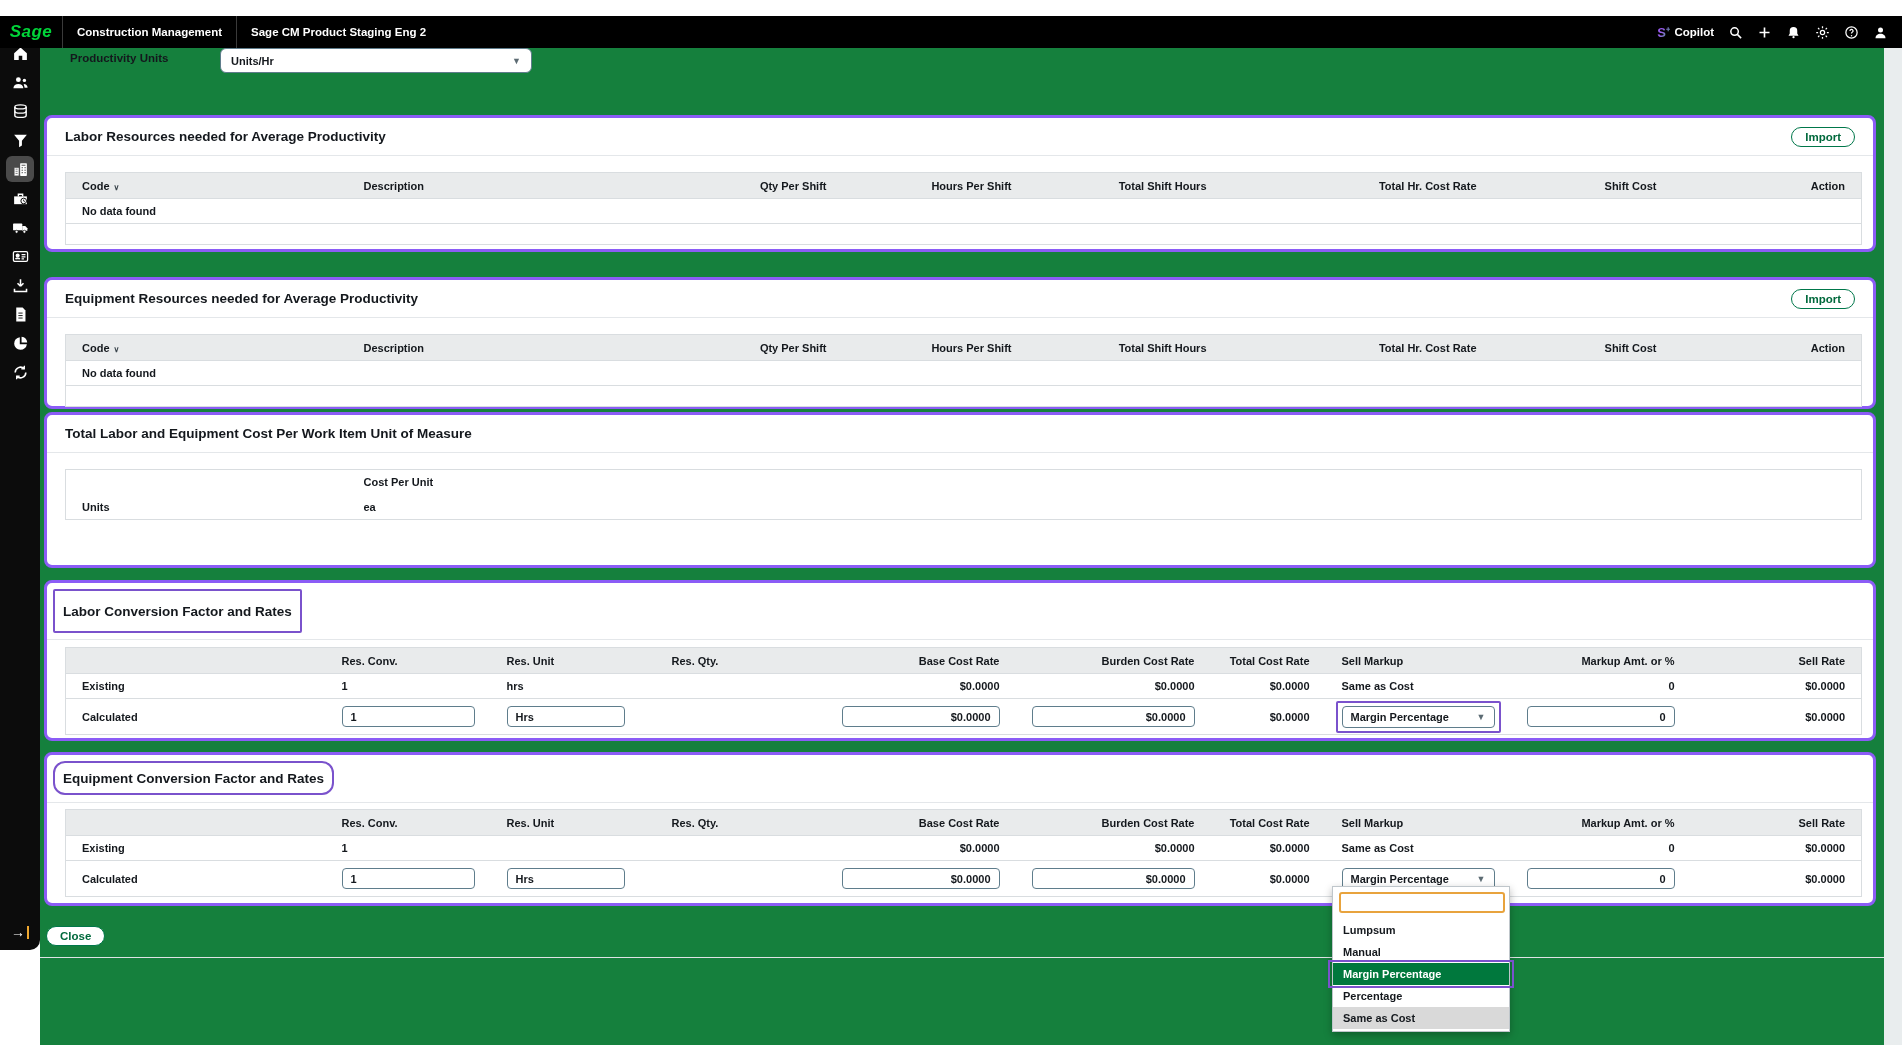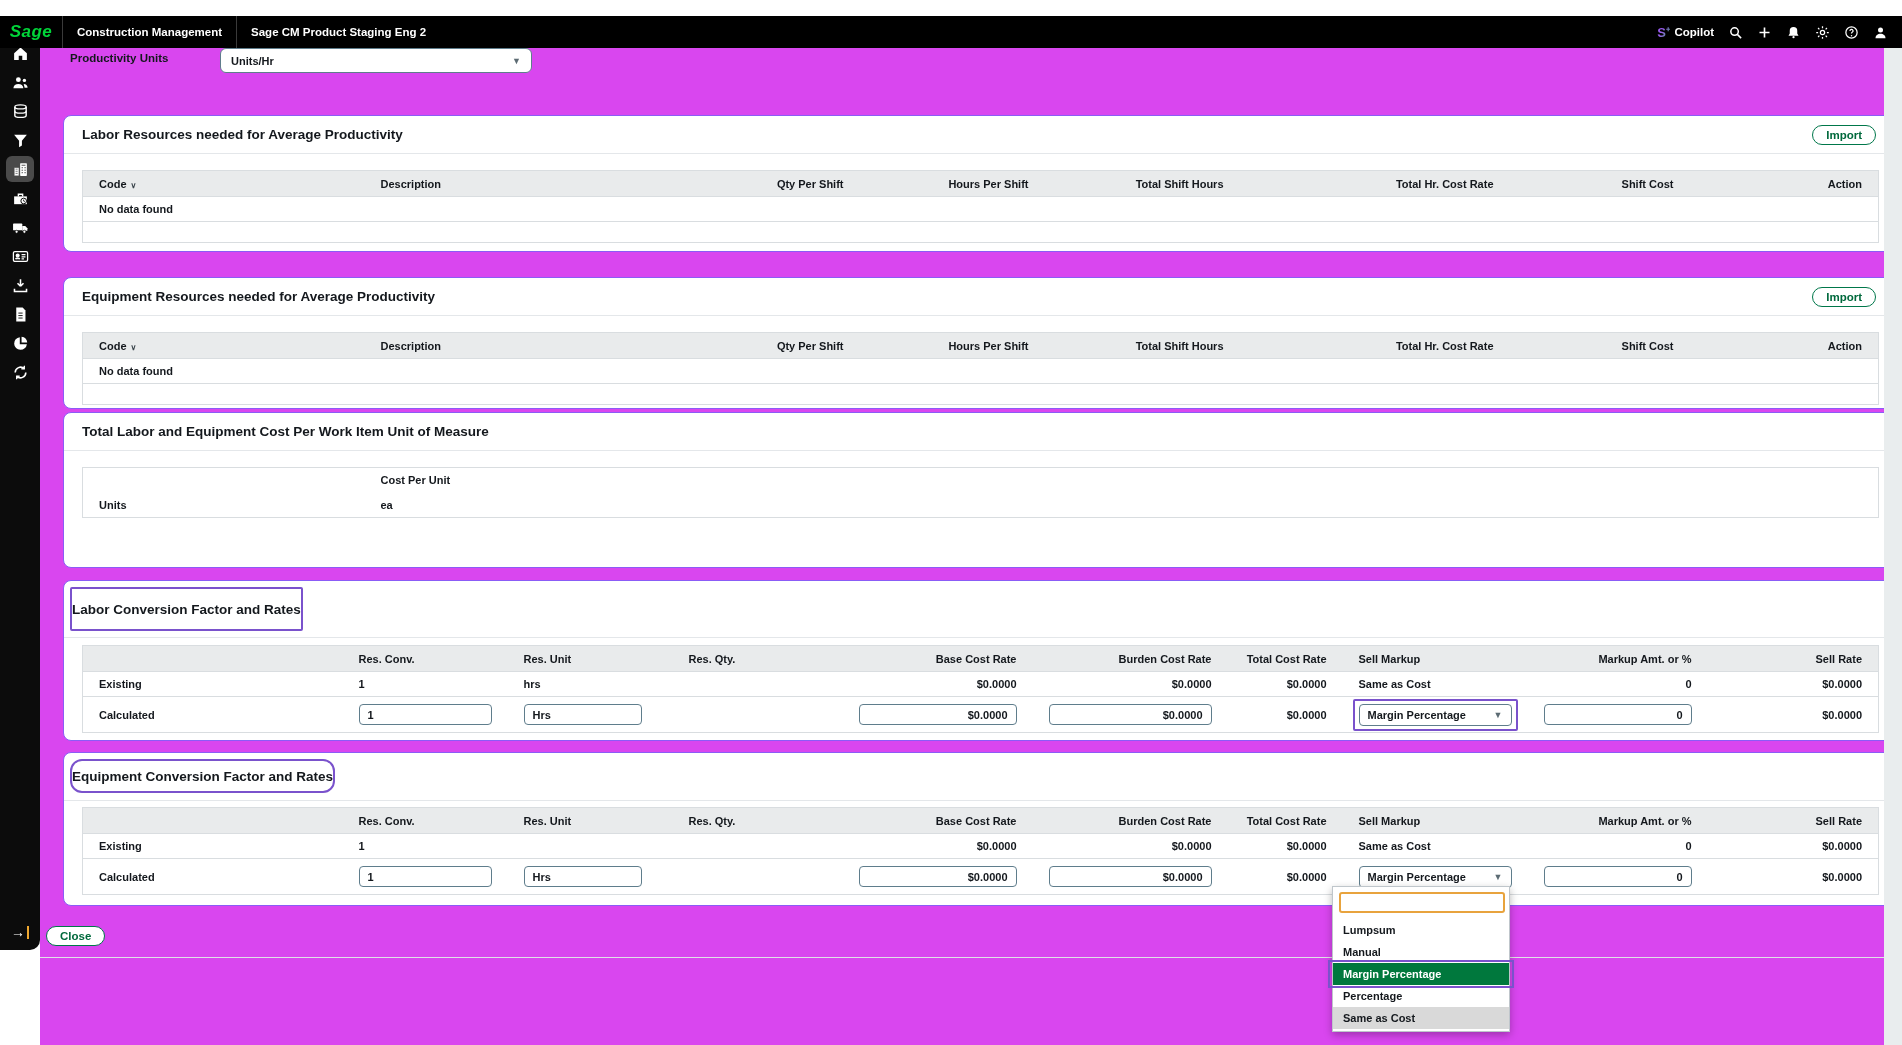--- a/index.html
+++ b/index.html
@@ -21,34 +21,34 @@
   
   .sidebar { position:absolute; top:32px; left:0; width:40px; height:918px; background:#0c0c0c; border-bottom-right-radius:10px; z-index:30; display:flex; flex-direction:column; align-items:center; padding-top:8px; }
   .side-ic { width:28px; height:26px; margin-bottom:3px; border-radius:6px; display:flex; align-items:center; justify-content:center; }
   .side-ic svg { width:17px; height:17px; }
   .side-ic.active { background:#4a4a4a; }
   .side-expand { position:absolute; bottom:10px; left:0; width:40px; display:flex; align-items:center; justify-content:center; gap:2px; color:#fff; font-weight:700; font-size:14px; }
   .side-expand .bar { width:2px; height:13px; background:#f0a830; }
   
   .gutter { position:absolute; top:32px; right:0; width:18px; height:1013px; background:#e9edee; z-index:5; }
   
-  .main { position:absolute; top:32px; left:40px; width:1844px; height:1013px; background:#d946ef; }
+  .main { position:absolute; top:32px; left:40px; width:1844px; height:1013px; background:#15803d; }
   .end-line { position:absolute; top:925px; left:0; width:1844px; border-top:1px solid #dfe3e6; }
   
   .cut-input { position:absolute; left:180px; top:-6px; width:312px; height:20px; border:1px solid #5f7d8c; border-radius:6px; background:#fff; font-size:10px; font-weight:700; padding:0 8px; line-height:8px; overflow:hidden; }
   .form-label { position:absolute; left:30px; top:20px; font-size:11.5px; font-weight:700; }
   .form-select { position:absolute; left:180px; top:16px; width:312px; height:25px; border:1px solid #5f7d8c; border-radius:6px; background:#fff; display:flex; align-items:center; justify-content:space-between; padding:0 10px; font-size:11px; font-weight:700; }
   .caret { font-size:9px; color:#5c6b73; }
   
-  .card { position:absolute; left:23px; width:1832px; background:#fff; border:1px solid #8b5cf6; border-radius:8px; }
+  .card { position:absolute; left:4px; width:1832px; background:#fff; border:3px solid #8b5cf6; border-radius:8px; }
   .card-head { height:38px; border-bottom:1px solid #e4e7ea; display:flex; align-items:center; justify-content:space-between; padding:0 18px; }
   .card-title { font-size:13.5px; font-weight:700; }
   .btn-pill { background:#fff; border:1.5px solid #00774a; color:#00693c; border-radius:14px; padding:3px 13px; font-weight:700; font-size:11.5px; font-family:"Liberation Sans",sans-serif; }
   .boxed-head { position:relative; border-bottom:1px solid #e4e7ea; }
-  .purple-box { position:absolute; top:6px; left:6px; border:2px solid #7a52cc; border-radius:2px; display:flex; align-items:center; padding:0 0; font-size:13.5px; font-weight:700; background:#fff; }
+  .purple-box { position:absolute; top:6px; left:6px; border:2px solid #7a52cc; border-radius:2px; display:flex; align-items:center; padding:0 8px; font-size:13.5px; font-weight:700; background:#fff; }
   
   table.tbl { border-collapse:collapse; table-layout:fixed; margin:16px 18px 0 18px; width:1796px; border:1px solid #d9dde0; font-size:11px; }
   .tbl th { background:#e9ebec; font-weight:700; text-align:left; height:26px; padding:0 16px; white-space:nowrap; }
   .tbl td { height:25px; padding:0 16px; border-top:1px solid #d9dde0; font-weight:700; white-space:nowrap; }
   .tbl .num, .tbl th.num { text-align:right; }
   .tbl .row-calc td { height:36px; }
   .cell-inp { height:21px; border:1px solid #5f7d8c; border-radius:4px; background:#fff; font-size:11px; font-weight:700; padding:0 8px; width:100%; font-family:"Liberation Sans",sans-serif; color:#14181d; }
   .cell-inp.num { text-align:right; }
   .cell-sel { height:22px; border:1px solid #5f7d8c; border-radius:4px; background:#fff; display:flex; align-items:center; justify-content:space-between; padding:0 8px; font-size:11px; font-weight:700; }
   .purple-wrap { border:2px solid #7a52cc; border-radius:2px; padding:3px 4px; margin:-5px -6px; }

